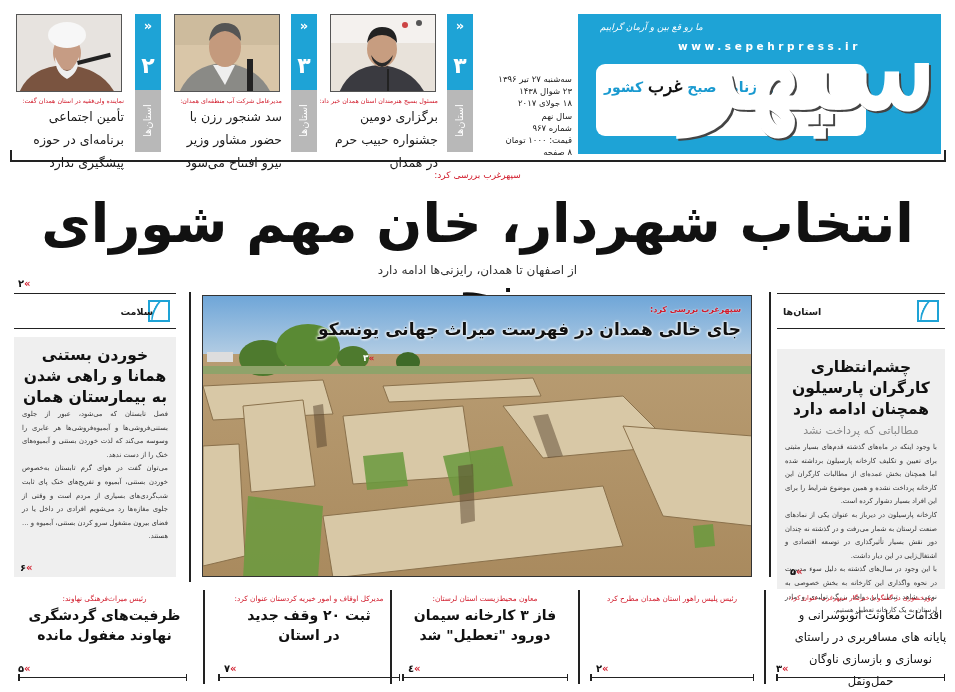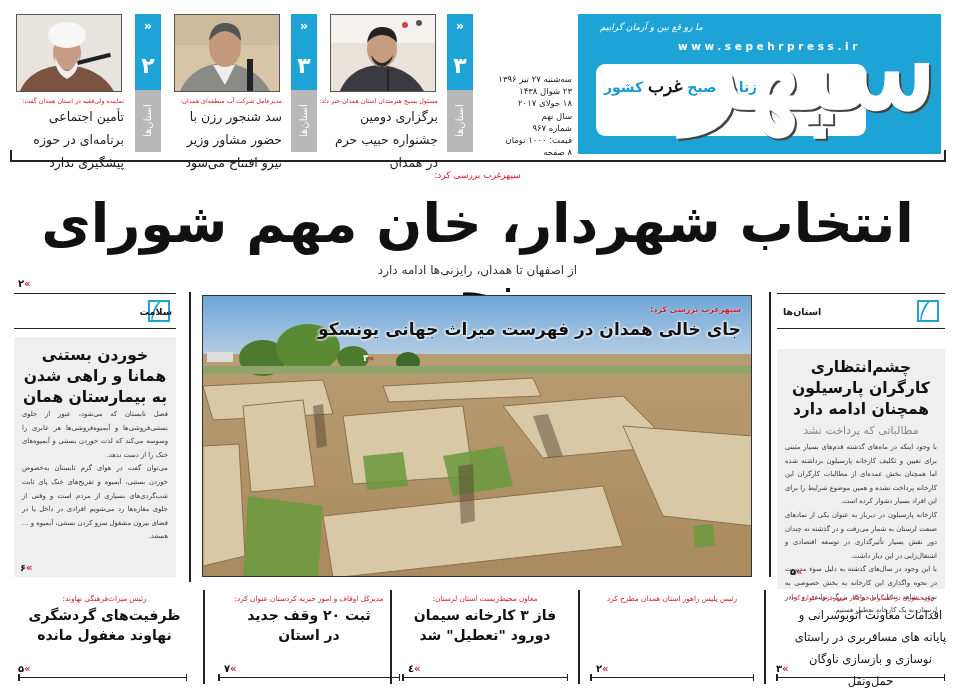--- a/index.html
+++ b/index.html
@@ -188,21 +188,21 @@
   </div>
 </div>
 <div class="abs page-ref" style="left:790px; top:566px;">
   <span>۵</span><span class="chev">«</span>
 </div>
 
 <div class="abs vline" style="left:189px; top:292px; height:290px;"></div>
 <div class="abs" style="left:14px; top:293px; width:162px;">
   <div class="side-col-head">
     <span class="logo-mark"></span>
-    <span class="label" style="position:absolute; right:4px;">سلامت</span>
+    <span class="label" style="position:absolute; right:23px;">سلامت</span>
   </div>
   <div class="side-box" style="margin-top:8px; height:240px;">
     <h3>خوردن بستنی همانا و راهی شدن به بیمارستان همان</h3>
     <p style="margin-top:0">فصل تابستان که می‌شود، عبور از جلوی بستنی‌فروشی‌ها و آبمیوه‌فروشی‌ها هر عابری را وسوسه می‌کند که لذت خوردن بستنی و آبمیوه‌های خنک را از دست ندهد.</p>
     <p style="margin-top:0">می‌توان گفت در هوای گرم تابستان به‌خصوص خوردن بستنی، آبمیوه و تفریح‌های خنک پای ثابت شب‌گردی‌های بسیاری از مردم است و وقتی از جلوی مغازه‌ها رد می‌شویم افرادی در داخل یا در فضای بیرون مشغول سرو کردن بستنی، آبمیوه و ... هستند.</p>
   </div>
 </div>
 <div class="abs page-ref" style="left:20px; top:562px;">
   <span>۶</span><span class="chev">«</span>
 </div>

